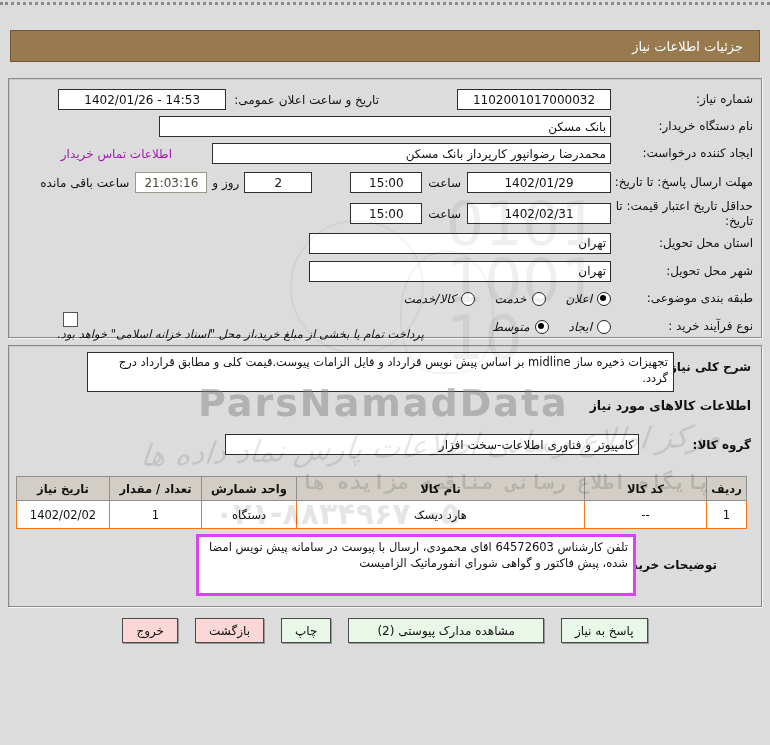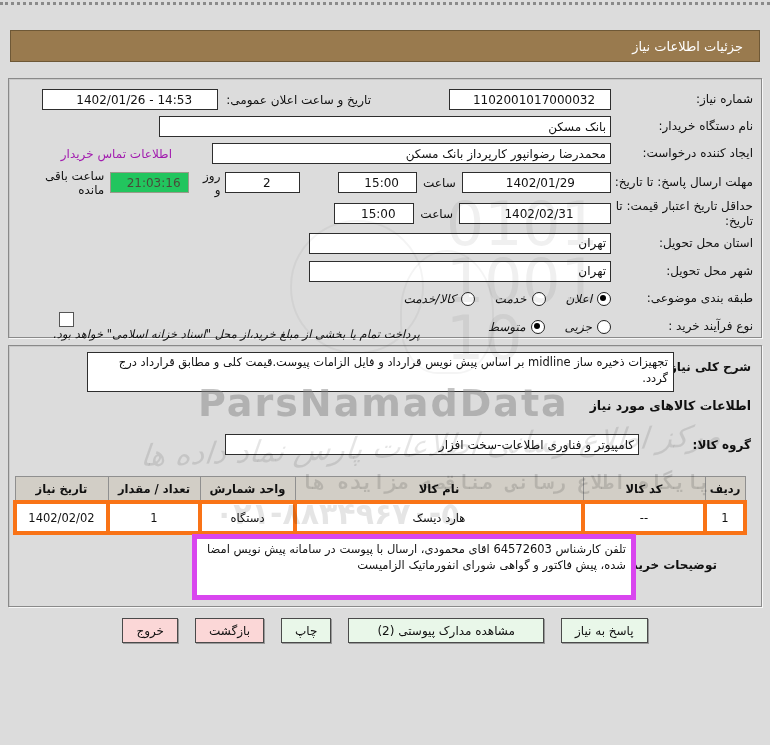--- a/index.html
+++ b/index.html
@@ -14,21 +14,21 @@
 
   .panel{position:absolute; left:8px; right:8px; box-sizing:border-box;
     border:1px solid #8a8a8a; box-shadow:1px 1px 0 #f7f7f7, inset 1px 1px 0 #c9c9c9;}
   #panel1{top:78px; height:260px; padding-top:7px;}
   #panel2{top:345px; height:262px;}
 
   .row{display:flex; align-items:center; padding:0 8px; direction:rtl;}
   .lbl{width:142px; flex:0 0 142px; line-height:1.25;}
   .tb{background:#fff; border:1px solid #2e2e2e; height:19px; box-sizing:content-box;
       display:flex; align-items:center; padding:0 4px; overflow:hidden; white-space:nowrap;}
-  .center{justify-content:center;padding-left:12px;}
+  .center{justify-content:center;}
   .ltr{direction:ltr;}
   .link{color:#a21caf; cursor:pointer; margin-right:40px; white-space:nowrap;}
 
   .radio{width:12px; height:12px; border:1px solid #222; border-radius:50%; background:#fff;
          flex:0 0 12px; margin-left:5px; position:relative;}
   .radio.sel::after{content:""; position:absolute; top:2px; left:2px; width:6px; height:6px;
          background:#000; border-radius:50%;}
   .opt{display:flex; align-items:flex-end; margin-left:20px; cursor:pointer;font-style:italic;}
   .checkbox{width:13px; height:13px; background:#fff; border:1px solid #555; flex:0 0 13px; margin-left:6px;}
   .heading{position:absolute; top:52px; right:10px; font-weight:bold; font-size:12.5px;}
@@ -36,35 +36,35 @@
   .descbox{position:absolute; top:6px; right:87px; width:575px; height:34px; background:#fff;
     border:1px solid #2e2e2e; padding:2px 5px; font-size:11.5px; line-height:1.35; overflow:hidden;}
   .desc-lbl{position:absolute; top:14px; right:10px; font-weight:bold;}
 
   .group-lbl{position:absolute; top:92px; right:10px; font-weight:bold;}
   .group-box{position:absolute; top:88px; right:122px; width:404px;}
 
   table.goods{position:absolute; top:130px; right:14px; width:730px; border-collapse:collapse;
     table-layout:fixed; font-size:11.5px;}
   table.goods th{background:#d2cec6; font-weight:bold; border:1px solid #8f8f8f; height:23px; padding:0 2px;}
-  table.goods td{background:#fff; border:4px solid #f97316; height:27px; text-align:center; padding:0 2px;}
+  table.goods td{background:#fff; border:1px solid #f97316; height:27px; text-align:center; padding:0 2px;}
 
   .notes-lbl{position:absolute; top:212px; right:44px; font-weight:bold;}
   .notes-box{position:absolute; top:188px; right:125px; width:424px; height:52px; background:#fff;
-    border:5px solid #d946ef; padding:2px 5px; font-size:11.5px; line-height:1.4; overflow:hidden;}
+    border:3px solid #d946ef; padding:2px 5px; font-size:11.5px; line-height:1.4; overflow:hidden;}
 
   .btn-row{position:absolute; top:618px; left:0; width:770px; display:flex; justify-content:center;
     gap:17px; direction:rtl;}
   .btn{height:23px; display:flex; align-items:center; padding:0 13px; border:1px solid #4a4a4a;
     font-size:12px; cursor:pointer; box-shadow:1px 1px 0 #9a9a9a;}
   .btn.green{background:#e9f7e9;}
   .btn.pink{background:#fbd7d7;}
   .btn.wide{padding:0 28px;}
 
-  .countdown{background:#22c55e; border:1px solid #9a9a8a; color:#4a4a3a;}
+  .countdown{background:#ffffff; border:1px solid #9a9a8a; color:#4a4a3a;}
 
   
   #wm{position:absolute; inset:0; pointer-events:none; z-index:6;}
   .wm-brand{position:absolute; top:381px; left:198px; font-size:38px; font-weight:bold;
     letter-spacing:2px; color:rgba(125,125,125,0.45); direction:ltr;}
   .wm-num{position:absolute; top:196px; left:446px; font-size:60px; font-weight:normal; line-height:0.95;
     color:rgba(40,40,40,0.07); direction:ltr;}
   .wm-script{position:absolute; top:428px; right:50px; font-size:30px; font-style:italic;
     transform:skewX(-8deg) rotate(-2deg); color:rgba(0,0,0,0.10); white-space:nowrap;}
   .wm-site{position:absolute; top:470px; right:60px; font-size:20px; font-weight:bold;
@@ -144,21 +144,21 @@
       <span class="opt">
         <span class="radio"></span>
         <span>کالا/خدمت</span>
       </span>
     </div>
 
     <div class="row" style="height:29px;">
       <span class="lbl">نوع فرآیند خرید :</span>
       <span class="opt">
         <span class="radio"></span>
-        <span>جزیی</span>
+        <span>ایجاد</span>
       </span>
       <span class="opt">
         <span class="radio sel"></span>
         <span>متوسط</span>
       </span>
       <span class="opt" style="margin-right:48px;flex-direction:column;">
         <span class="checkbox"></span>
         <span style="font-size:11.5px;">پرداخت تمام یا بخشی از مبلغ خرید،از محل "اسناد خزانه اسلامی" خواهد بود.</span>
       </span>
     </div>

